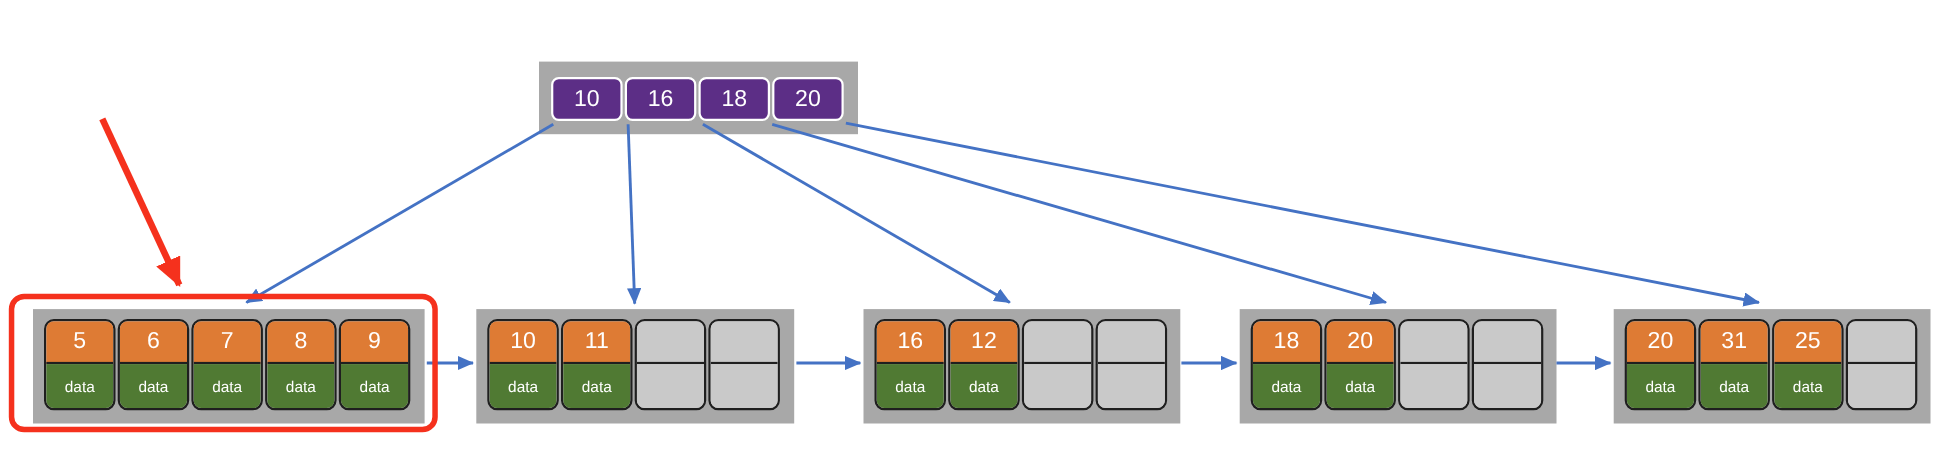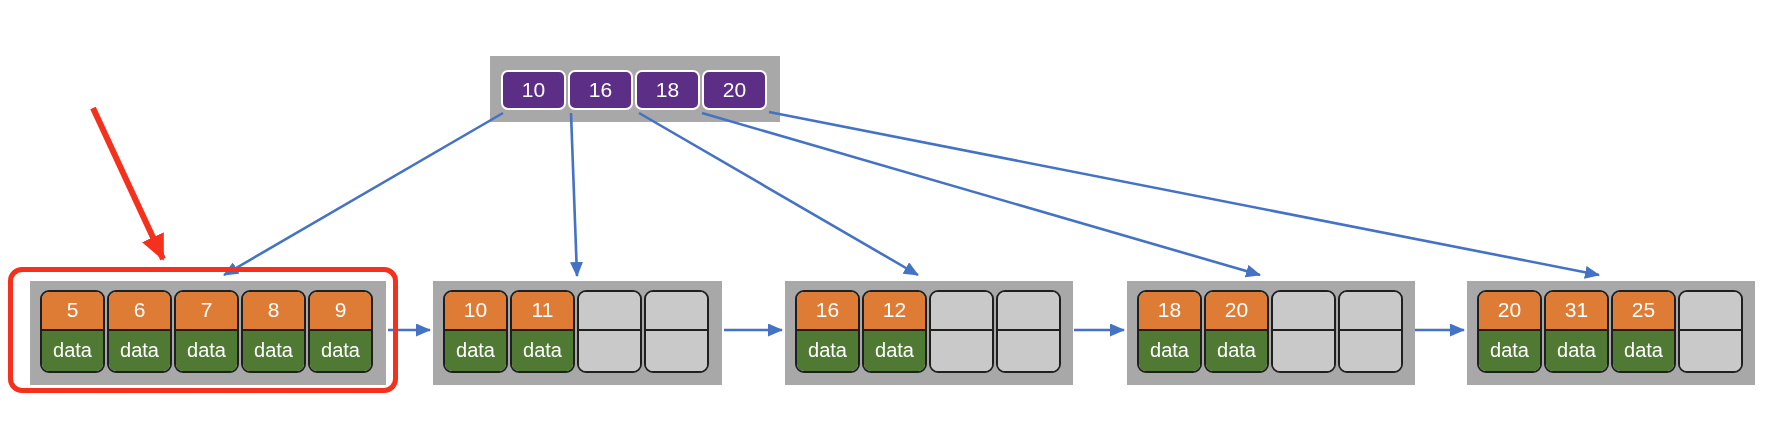--- a/index.html
+++ b/index.html
@@ -67,21 +67,21 @@
   }
   .cell.key {
     height: 40px;
     border-bottom: 2px solid #1f1f1f;
     background: var(--orange);
     font-size: 21px;
   }
   .cell.data {
     height: 42px;
     background: var(--green);
-    font-size: 20px;
+    font-size: 14px;
   }
   .cell.empty { background: var(--gray-empty); }
   
   .highlight {
     position: absolute;
     left: 8px;
     top: 267px;
     width: 390px;
     height: 126px;
     box-sizing: border-box;

